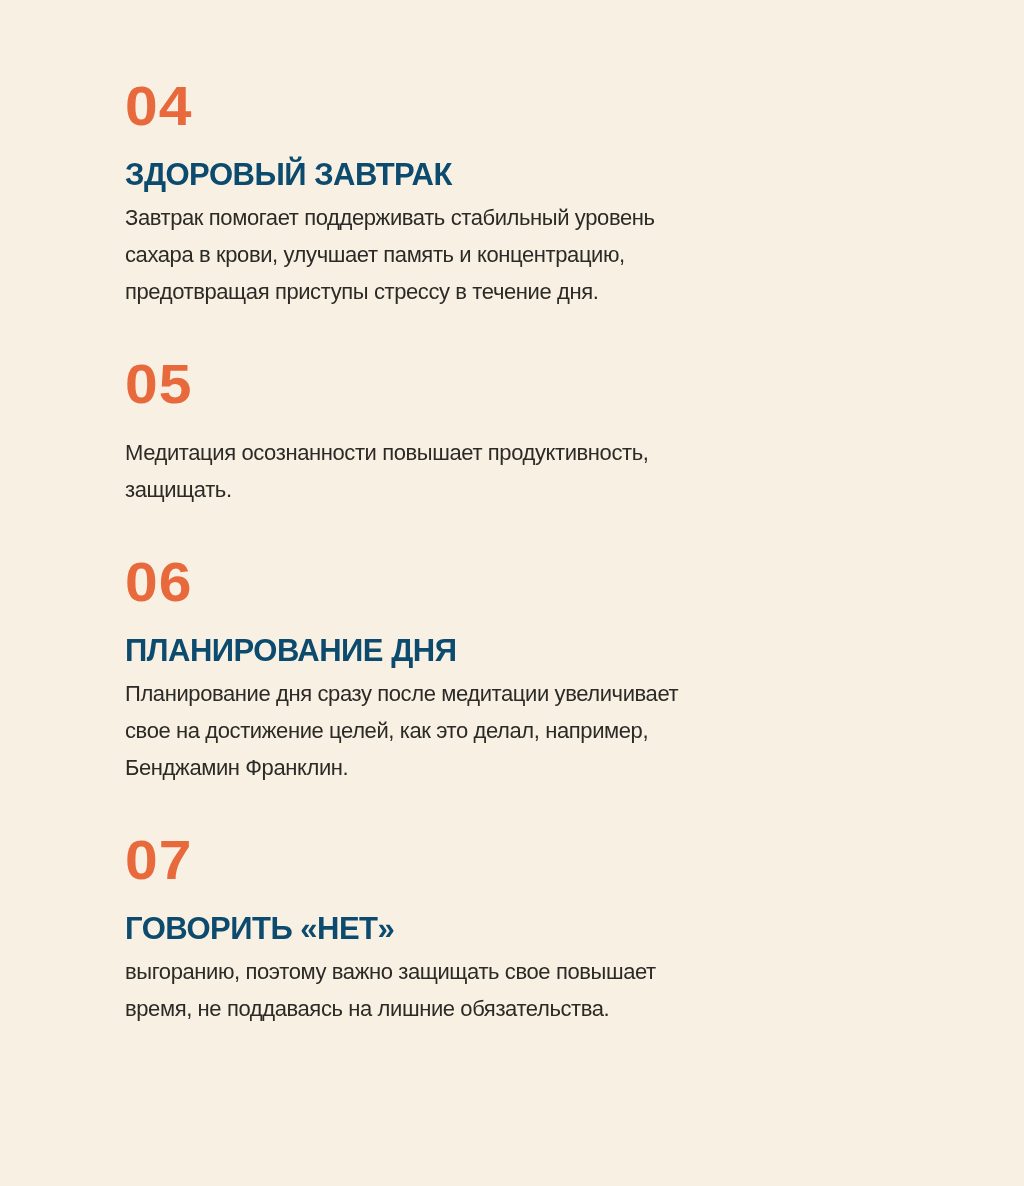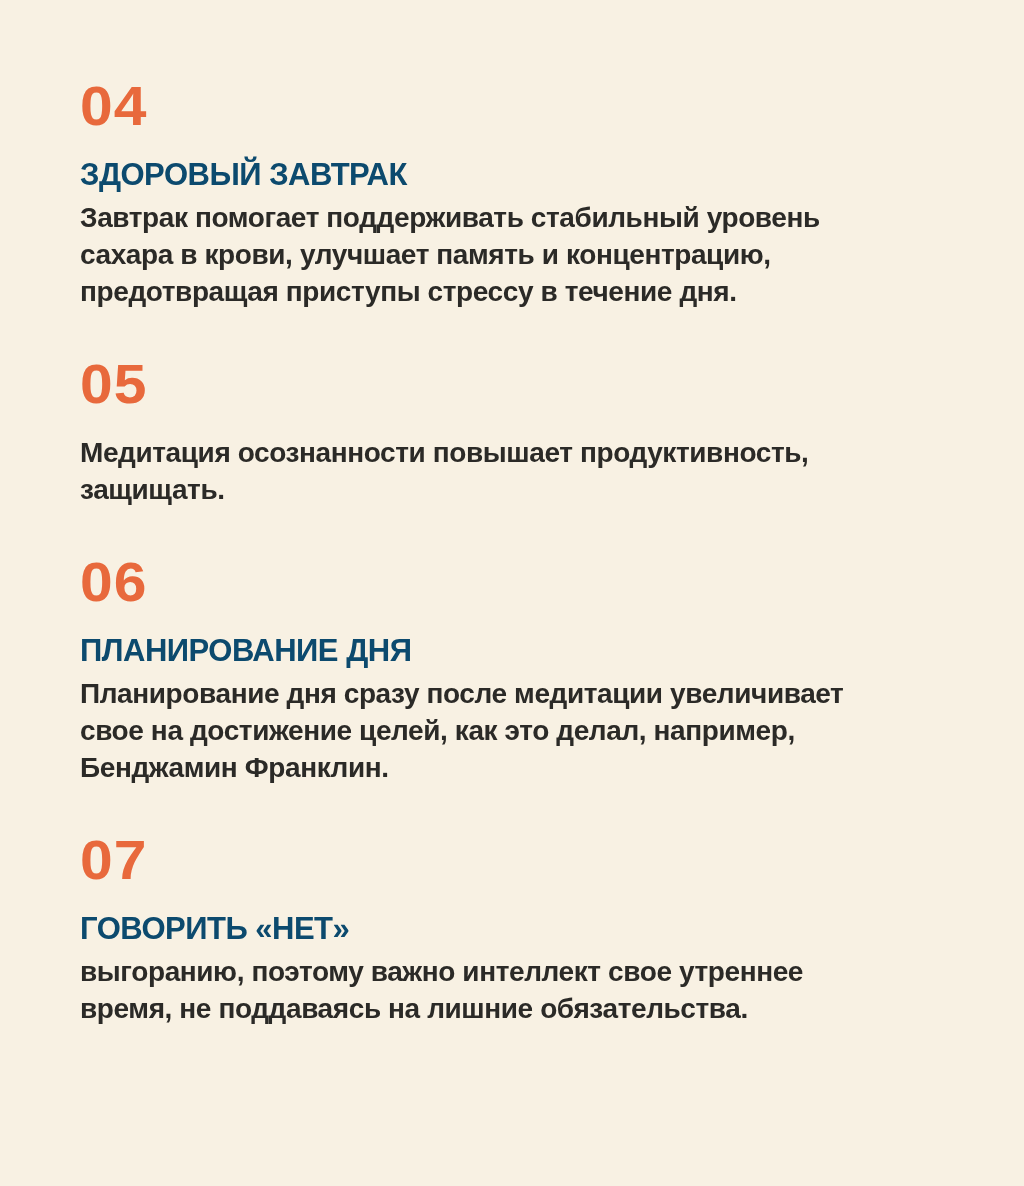--- a/index.html
+++ b/index.html
@@ -14,20 +14,21 @@
     overflow: hidden;
   }
   .page {
     box-sizing: border-box;
     width: 1024px;
     height: 1186px;
     padding: 78px 60px 0 80px;
   }
   .section {
     margin-bottom: 46px;
+    margin-left: 45px;
   }
   .section-number {
     font-size: 56px;
     line-height: 56px;
     font-weight: 800;
     letter-spacing: 1px;
     color: #E8693C;
     margin: 0 0 22px 0;
     transform: scaleX(1.05);
     transform-origin: left center;
@@ -36,23 +37,23 @@
     font-size: 31px;
     line-height: 37px;
     font-weight: 700;
     letter-spacing: -0.5px;
     color: #0c4a6e;
     margin: 0 0 6px 0;
     text-transform: uppercase;
   }
   .section-body {
     color: #2B2A27;
-    font-size: 28px;
+    font-size: 22px;
     line-height: 37px;
-    font-weight: 700;
+    font-weight: 400;
     letter-spacing: -0.4px;
   }
   .body-line {
     white-space: nowrap;
   }
 </style>
 </head>
 <body>
 
 <div class="page">
@@ -82,18 +83,18 @@
       <div class="body-line">Планирование дня сразу после медитации увеличивает</div>
       <div class="body-line">свое на достижение целей, как это делал, например,</div>
       <div class="body-line">Бенджамин Франклин.</div>
     </div>
   </div>
 
   <div class="section">
     <div class="section-number">07</div>
     <div class="section-title">ГОВОРИТЬ «НЕТ»</div>
     <div class="section-body">
-      <div class="body-line">выгоранию, поэтому важно интеллект свое утреннее</div>
+      <div class="body-line">выгоранию, поэтому важно защищать свое повышает</div>
       <div class="body-line">время, не поддаваясь на лишние обязательства.</div>
     </div>
   </div>
 
 </div>
 
 </body></html>

